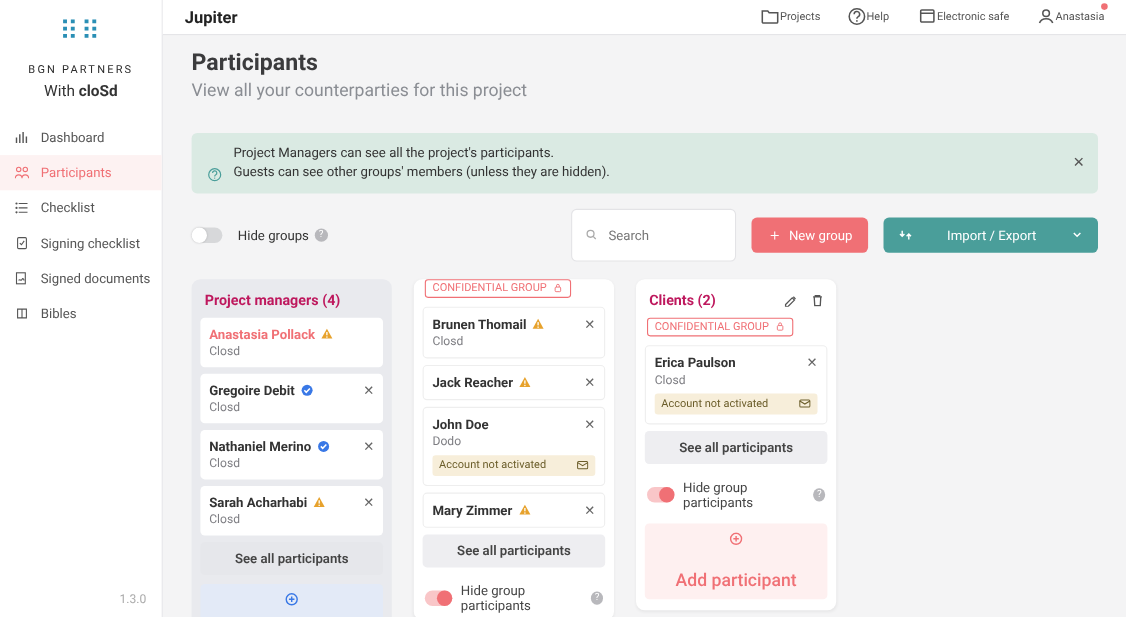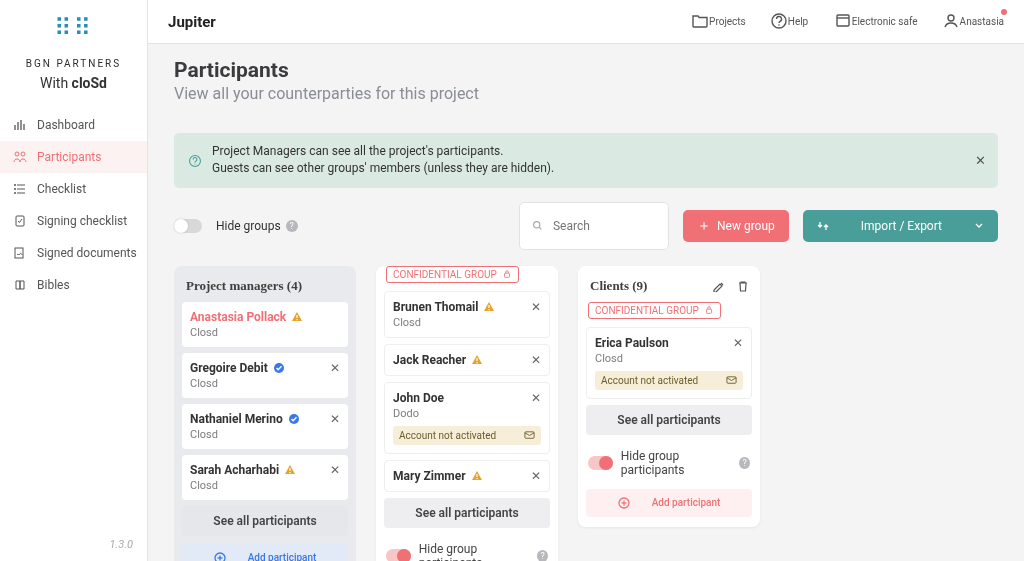--- a/index.html
+++ b/index.html
@@ -26,37 +26,37 @@
   .sidebar{width:var(--sidebar-w);background:#fff;border-right:1px solid var(--border);display:flex;flex-direction:column;}
   .brand{padding:14px 0 10px;text-align:center;}
   .brand-logo{font-size:24px;color:#2a8fb5;letter-spacing:2px;}
   .brand-name{font-size:10px;font-weight:400;letter-spacing:2px;color:#2c2c2c;margin-top:16px;}
   .brand-with{font-size:14px;color:#333;margin-top:6px;}
   .brand-with b{font-weight:700;}
   .navlist{list-style:none;margin:8px 0 0;padding:0;}
   .navlist li{display:flex;align-items:center;gap:10px;padding:9px 10px 9px 13px;font-size:12px;color:#555;cursor:pointer;}
   .navlist li.active{background:#fdf2f2;color:var(--accent);}
   .nav-icon{width:14px;height:14px;flex:none;}
-  .version{margin-top:auto;padding:10px 14px;font-size:11px;color:#aaa;text-align:right;font-style:italic;}
+  .version{margin-top:auto;padding:10px 14px;font-size:11px;color:#aaa;text-align:right;}
 
   
   .main{flex:1;display:flex;flex-direction:column;background:var(--bg);}
-  .topbar{height:44px;background:#fff;border-bottom:1px solid var(--border);display:flex;align-items:center;padding:0 20px;gap:24px;position:relative;}
+  .topbar{height:32px;background:#fff;border-bottom:1px solid var(--border);display:flex;align-items:center;padding:0 20px;gap:24px;position:relative;}
   .project-title{font-weight:700;font-size:15px;color:#222;}
   .top-spacer{flex:1;}
   .top-item{display:flex;flex-direction:row;align-items:center;font-size:10px;color:#555;cursor:pointer;min-width:40px;}
   .top-item svg{width:18px;height:18px;margin-bottom:2px;}
   .avatar{position:relative;}
   .avatar .dot{position:absolute;top:-3px;right:-3px;width:6px;height:6px;background:var(--accent);border-radius:50%;}
 
   .content{flex:1;overflow:auto;padding:14px 26px 20px;}
   h1{font-size:21px;font-weight:700;color:#3b3b3d;margin:0 0 2px;}
   .subtitle{font-size:16px;color:#8a8d93;margin-bottom:30px;}
 
-  .infobox{background:var(--info-bg);border-radius:5px;padding:10px 14px;display:flex;align-items:center;gap:10px;position:relative;margin-bottom:14px;}
+  .infobox{background:var(--info-bg);border-radius:5px;padding:10px 14px;display:flex;align-items:flex-end;gap:10px;position:relative;margin-bottom:14px;}
   .infobox .info-icon{width:14px;height:14px;color:var(--teal);flex:none;margin-top:1px;}
   .infobox-text{font-size:12px;color:#333;line-height:1.45;}
   .infobox-close{position:absolute;right:12px;top:50%;transform:translateY(-50%);cursor:pointer;color:#555;}
 
   .toolbar{display:flex;align-items:center;gap:14px;margin-bottom:16px;}
   .toggle-small{width:28px;height:14px;border-radius:8px;background:#d7d8da;position:relative;cursor:pointer;}
   .toggle-small .knob{width:14px;height:14px;border-radius:50%;background:#fff;position:absolute;top:0;left:0;box-shadow:0 0 2px rgba(0,0,0,.2);}
   .toolbar-label{font-size:12px;color:#333;display:flex;align-items:center;gap:5px;}
   .help-q{display:inline-flex;width:12px;height:12px;border-radius:50%;background:#b8b8bc;color:#fff;font-size:9px;align-items:center;justify-content:center;}
   .tool-spacer{flex:1;}
@@ -64,21 +64,21 @@
   .search input{border:0;outline:0;font-size:12px;background:transparent;width:100%;}
   .btn{height:32px;border-radius:5px;display:inline-flex;align-items:center;gap:6px;padding:0 14px;font-size:12px;cursor:pointer;border:0;}
   .btn-red{background:var(--accent);color:#fff;}
   .btn-teal{background:var(--teal);color:#fff;gap:32px;}
 
   .groups{display:flex;gap:20px;align-items:flex-start;}
   .group{width:182px;border-radius:8px;padding:0;}
   .group.pm{background:var(--card-pm);}
   .group.white{background:var(--card);box-shadow:0 1px 3px rgba(0,0,0,.06);}
   .group-hd{display:flex;align-items:center;padding:12px 12px 8px;}
-  .group-title{font-weight:700;font-size:13px;color:#404040;flex:1;font-family:Liberation Serif, serif;}
+  .group-title{font-weight:700;font-size:13px;color:#be185d;flex:1;}
   .group-actions{display:flex;gap:12px;color:#555;}
   .group-actions svg{width:12px;height:12px;cursor:pointer;}
   .conf-badge{margin:0 10px 8px;display:inline-flex;align-items:center;gap:5px;border:1px solid var(--accent);color:var(--accent);font-size:10px;padding:2px 6px;border-radius:3px;}
 
   .member{margin:0 8px 6px;border-radius:4px;padding:8px 8px;position:relative;}
   .group.pm .member{background:#fff;}
   .group.white .member{border:1px solid #eee;}
   .member .name{font-weight:700;font-size:12px;color:#333;display:flex;align-items:center;gap:5px;}
   .member .name.highlight{color:var(--accent);}
   .member .company{font-size:11px;color:#7d7d82;margin-top:2px;}
@@ -86,21 +86,21 @@
   .badge-warn{width:12px;height:12px;}
   .badge-check{width:12px;height:12px;}
   .not-activated{margin-top:6px;background:#f7eeda;font-size:10px;color:#6b5d2a;padding:4px 6px;border-radius:3px;display:flex;align-items:center;justify-content:space-between;}
   .not-activated svg{width:11px;height:11px;color:#6b5d2a;}
 
   .see-all{margin:4px 8px 8px;background:#e6e7eb;border-radius:4px;text-align:center;padding:8px;font-size:12px;font-weight:600;color:#444;cursor:pointer;}
   .group.white .see-all{background:#eeeef1;}
   .hide-toggle{display:flex;align-items:center;gap:8px;padding:6px 10px;font-size:12px;color:#444;}
   .toggle-on{width:28px;height:14px;border-radius:8px;background:#f9c6c8;position:relative;}
   .toggle-on .knob{width:14px;height:14px;border-radius:50%;background:var(--accent);position:absolute;right:0;top:0;}
-  .add-part{margin:6px 8px 10px;border-radius:4px;text-align:center;padding:8px;font-size:10px;font-weight:500;cursor:pointer;display:flex;align-items:center;justify-content:center;gap:22px;}
+  .add-part{margin:6px 8px 10px;border-radius:4px;text-align:center;padding:8px;font-size:16px;font-weight:500;cursor:pointer;display:flex;align-items:center;justify-content:center;gap:22px;flex-direction:column;}
   .add-part.blue{background:var(--blue-light);color:var(--blue);}
   .add-part.pink{background:var(--pink-light);color:var(--accent);}
   .plus-circ{width:12px;height:12px;}
 </style>
 </head>
 <body>
 
 <svg width="0" height="0" style="position:absolute">
   <defs>
     <g id="i-warn">
@@ -361,21 +361,21 @@
                 </svg></div>
               <div class="remove">✕</div>
             </div><div class="see-all">See all participants</div><div class="hide-toggle">
               <div class="toggle-on">
                 <div class="knob"></div>
               </div>
               <span>Hide group participants</span>
               <span class="help-q">?</span>
             </div></div>
           <div class="group white"><div class="group-hd">
-              <div class="group-title">Clients (9)</div>
+              <div class="group-title">Clients (2)</div>
               <div class="group-actions">
                 <svg viewBox="0 0 12 12">
                   <use href="#i-edit"></use>
                 </svg>
                 <svg viewBox="0 0 12 12">
                   <use href="#i-trash"></use>
                 </svg>
               </div>
             </div><div class="conf-badge">
               <span>CONFIDENTIAL GROUP</span>

